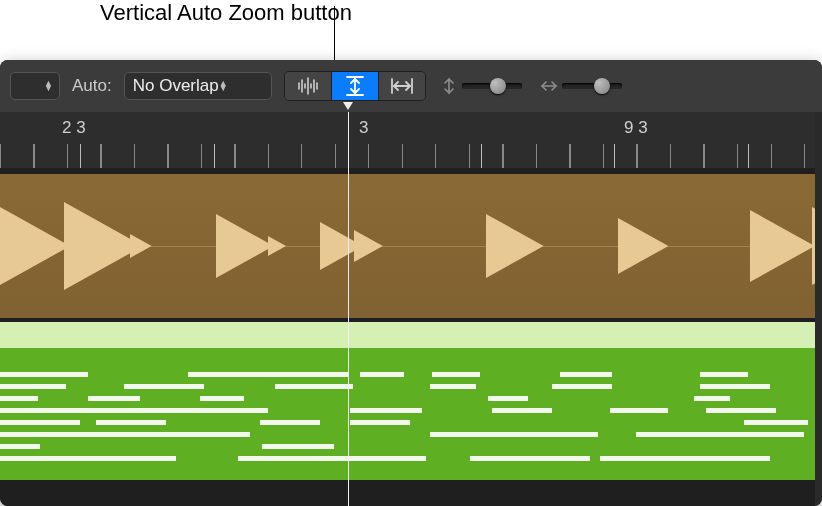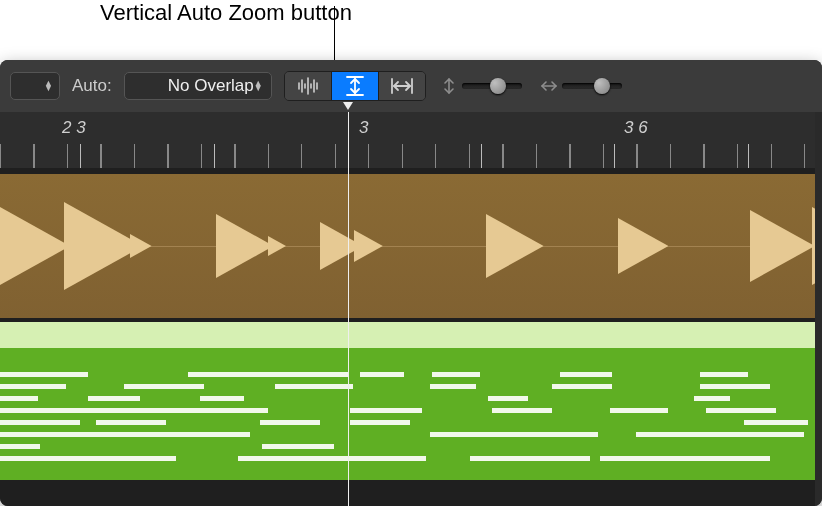--- a/index.html
+++ b/index.html
@@ -20,42 +20,42 @@
   .toolbar > *{margin-right:12px;}
 
   .popup-frag{width:50px;height:28px;border:1px solid #555;border-radius:5px;
               background:#2e2e2e;display:flex;align-items:center;justify-content:flex-end;
               padding-right:6px;box-sizing:border-box;}
   .updown{display:flex;flex-direction:column;line-height:5px;font-size:9px;color:#bbb;}
 
   .label{color:#ccc;}
   .drag-popup{width:148px;height:28px;border:1px solid #555;border-radius:5px;
               background:#2e2e2e;display:flex;align-items:center;padding:0 8px;
-              box-sizing:border-box;justify-content:flex-end;color:#eee;}
+              box-sizing:border-box;justify-content:flex-start;color:#eee;}
 
   .seg-group{height:28px;border-radius:5px;overflow:hidden;display:flex;
              border:1px solid #1f1f1f;}
   .seg{height:100%;display:flex;align-items:center;justify-content:center;
        background:#444;color:#cfcfcf;border-right:1px solid #1f1f1f;}
   .seg:last-child{border-right:none;}
   .seg.active{background:#0a7cff;color:#fff;}
 
   .zoom-wrap{display:flex;align-items:center;color:#8e8e8e;}
   .zoom-icon-btn{display:flex;align-items:center;justify-content:center;width:22px;height:28px;}
   .slider{position:relative;width:60px;height:6px;border-radius:3px;
           background:linear-gradient(#1c1c1c,#2a2a2a);margin:0 4px 0 2px;
           box-shadow:inset 0 1px 2px #000;}
   .knob{position:absolute;top:-5px;width:16px;height:16px;border-radius:50%;
         background:radial-gradient(circle at 30% 30%,#bfbfbf,#7f7f7f);
         box-shadow:0 1px 2px #000;}
 
   
   .ruler{position:absolute;left:0;top:52px;right:7px;height:56px;background:#2d2d2d;
          border-bottom:1px solid #121212;overflow:hidden;}
-  .ruler-label{position:absolute;top:6px;font-size:17px;color:#cfcfcf;font-style:italic;}
+  .ruler-label{position:absolute;top:6px;font-size:17px;color:#cfcfcf;}
   .playhead{position:absolute;top:52px;bottom:0;width:1px;background:#efefef;z-index:5;}
   .playhead::before{content:"";position:absolute;top:-10px;left:-5px;border-left:5px solid transparent;
                     border-right:5px solid transparent;border-top:8px solid #efefef;}
   
   .ticks{position:absolute;left:0;right:0;bottom:0;height:24px;
          background-image:
            repeating-linear-gradient(to right,#888 0 1px,transparent 1px 33.5px);
   }
   .tick-heavy{position:absolute;bottom:0;width:1px;height:24px;background:#bbb;}
   .tick-full{height:56px;}
@@ -167,21 +167,21 @@
         <div class="slider">
           <div class="knob" id="hknob" style="left: 32px;"></div>
         </div>
       </div>
     </div>
 
     <div class="ruler" id="ruler">
       <div class="ticks"></div>
     <span class="ruler-label" style="left: 62px;">2 3</span>
         <span class="ruler-label" style="left: 359px;">3</span>
-        <span class="ruler-label" style="left: 624px;">3 6</span>
+        <span class="ruler-label" style="left: 624px;">9 3</span>
         <div class="tick-heavy" style="left: 80px;"></div>
         <div class="tick-heavy" style="left: 214px;"></div>
         <div class="tick-heavy" style="left: 348px;"></div>
         <div class="tick-heavy" style="left: 481px;"></div>
         <div class="tick-heavy" style="left: 614px;"></div>
         <div class="tick-heavy" style="left: 748px;"></div>
         <div class="tick-heavy tick-full" style="left: 348px;"></div>
       </div>
     <div class="playhead" id="playhead" style="left: 348px;"></div>
 

